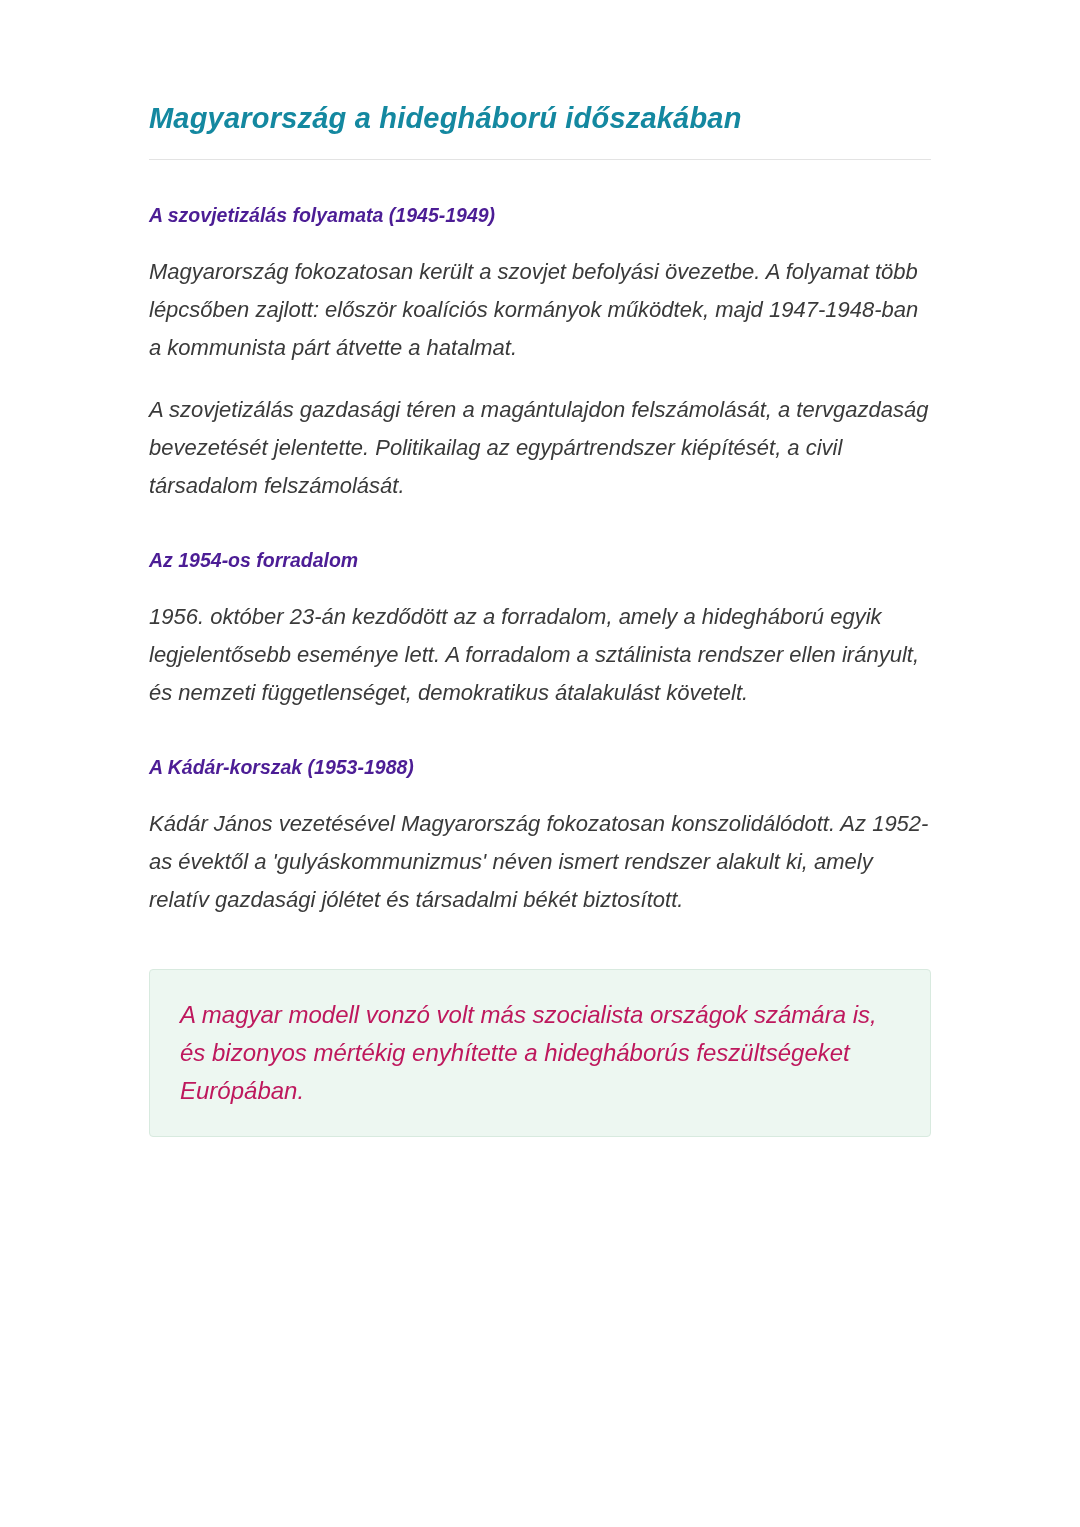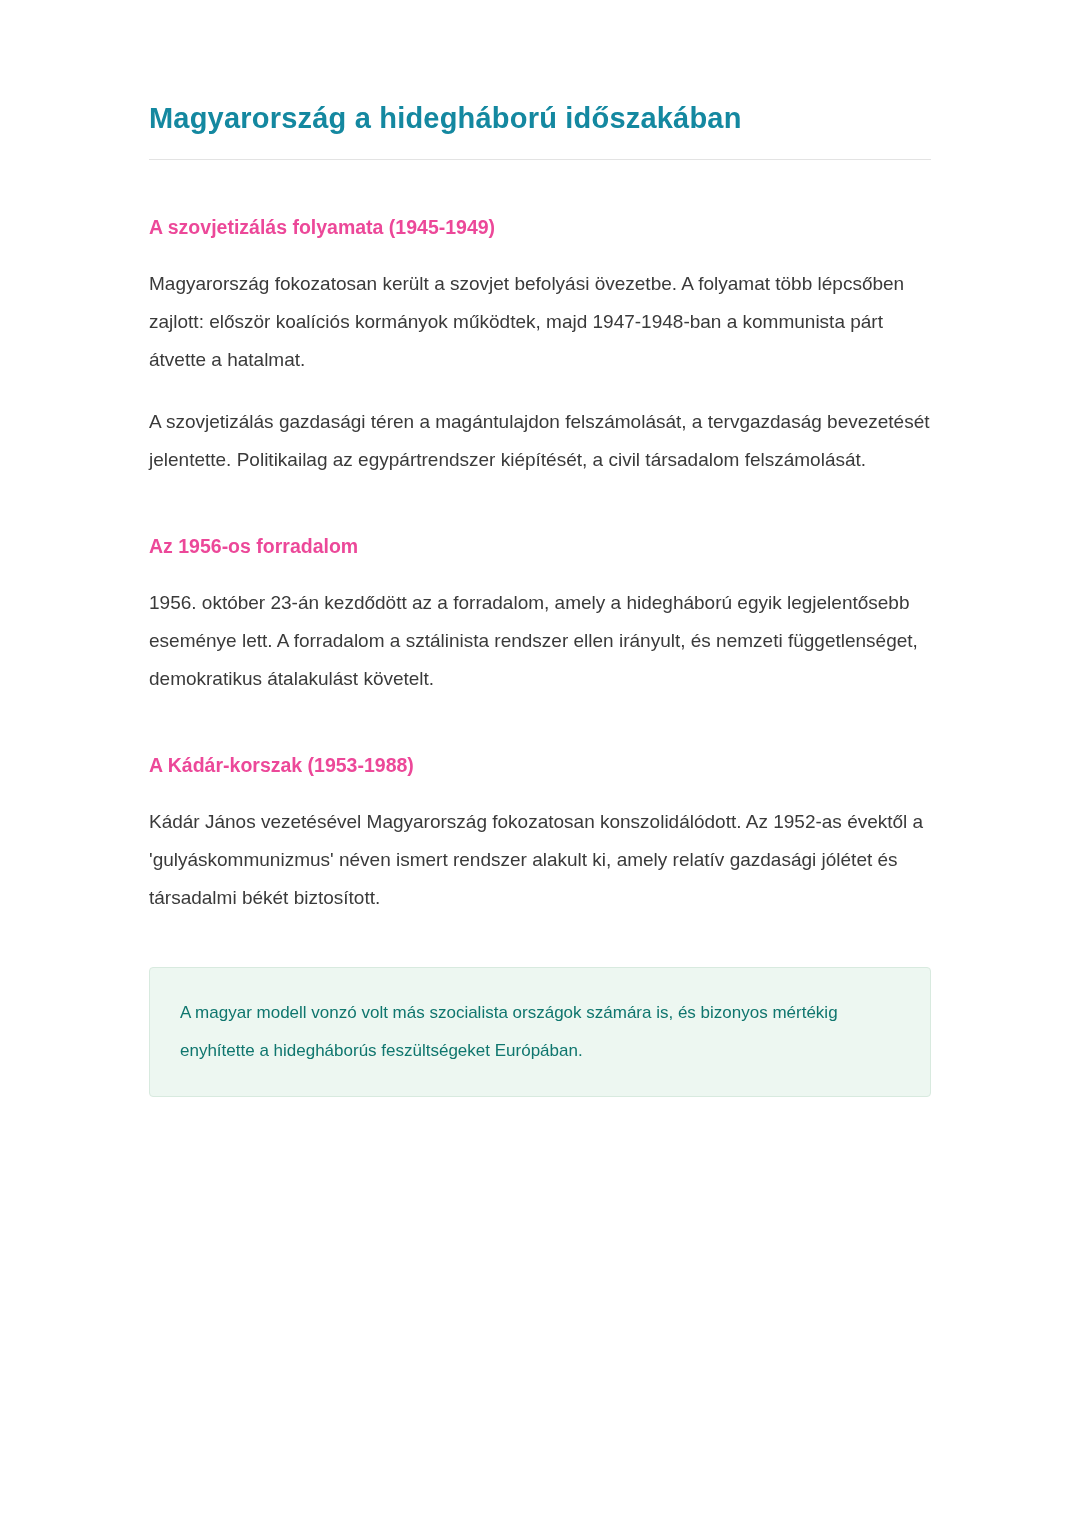--- a/index.html
+++ b/index.html
@@ -1,15 +1,15 @@
 <!DOCTYPE html>
 <html lang="hu"><head>
 <meta charset="utf-8">
 <style>
-  * { margin: 0; padding: 0; box-sizing: border-box; }
+  * { margin: 0; padding: 0; box-sizing: border-box; font-style: italic; }
 
   html, body {
     background: #ffffff;
     font-family: "Liberation Sans", "DejaVu Sans", sans-serif;
   }
 
   body {
     width: 1080px;
     min-height: 1527px;
     margin: 0 auto;
@@ -31,66 +31,66 @@
   }
 
   .title-divider {
     border: none;
     border-top: 1px solid #e3e3e3;
     height: 0;
     margin-bottom: 10px;
   }
 
   .section-heading {
-    color: #ec4899;
+    color: #4c1d95;
     font-size: 19.5px;
     font-weight: 700;
-    margin-top: 56px;
+    margin-top: 44px;
     margin-bottom: 26px;
   }
 
   .doc-paragraph {
-    font-size: 19px;
+    font-size: 22px;
     line-height: 38px;
     color: #3a3a3a;
     margin-bottom: 24px;
     max-width: 782px;
   }
 
   .callout {
     margin-top: 50px;
     background: #edf7f1;
     border: 1px solid #d9ead f;
     border: 1px solid #d8eadf;
     border-radius: 4px;
     padding: 26px 30px;
   }
 
   .callout-text {
-    font-size: 17px;
+    font-size: 24px;
     line-height: 38px;
-    color: #0f766e;
+    color: #be185d;
   }
 </style>
 </head>
 <body>
 
 <div class="doc-container">
 
   <h1 class="doc-title">Magyarország a hidegháború időszakában</h1>
 
   <hr class="title-divider">
 
   <h2 class="section-heading">A szovjetizálás folyamata (1945-1949)</h2>
 
   <p class="doc-paragraph">Magyarország fokozatosan került a szovjet befolyási övezetbe. A folyamat több lépcsőben zajlott: először koalíciós kormányok működtek, majd 1947-1948-ban a kommunista párt átvette a hatalmat.</p>
 
   <p class="doc-paragraph">A szovjetizálás gazdasági téren a magántulajdon felszámolását, a tervgazdaság bevezetését jelentette. Politikailag az egypártrendszer kiépítését, a civil társadalom felszámolását.</p>
 
-  <h2 class="section-heading">Az 1956-os forradalom</h2>
+  <h2 class="section-heading">Az 1954-os forradalom</h2>
 
   <p class="doc-paragraph">1956. október 23-án kezdődött az a forradalom, amely a hidegháború egyik legjelentősebb eseménye lett. A forradalom a sztálinista rendszer ellen irányult, és nemzeti függetlenséget, demokratikus átalakulást követelt.</p>
 
 
   <h2 class="section-heading">A Kádár-korszak (1953-1988)</h2>
 
   <p class="doc-paragraph">Kádár János vezetésével Magyarország fokozatosan konszolidálódott. Az 1952-as évektől a 'gulyáskommunizmus' néven ismert rendszer alakult ki, amely relatív gazdasági jólétet és társadalmi békét biztosított.</p>
 
 
   <div class="callout">

